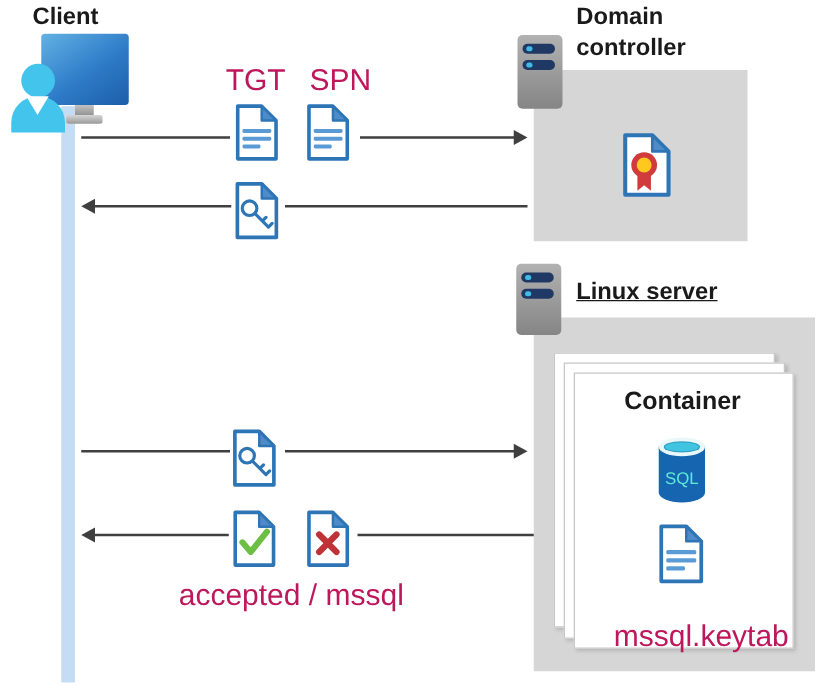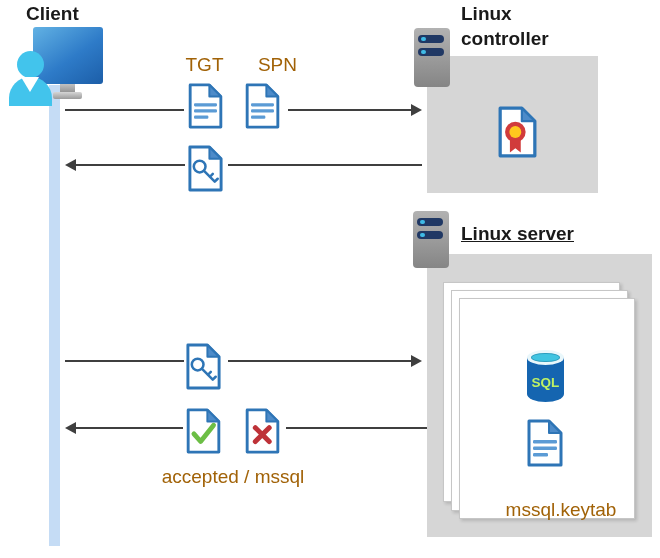--- a/index.html
+++ b/index.html
@@ -2,21 +2,21 @@
 <html style="--arrow: #3f3f3f; --timeline: #c5dcf5; --zone_gray: #d6d6d6; --doc_border: #2e75b6; --doc_fold: #4d8bc9; --doc_lines: #5b9bd5; --green: #6cbe45; --red: #be3238; --cert_red: #d13b3b; --cert_yellow: #ffc81e; --sql_body: #1565b0; --sql_cyan: #40c4e1; --navy: #203864; --cyan_dot: #3fbbe6; --person: #42c4ec;"><head>
 <meta charset="utf-8">
 <style>
   html,body{margin:0;padding:0;background:#fff;}
   #stage{
     position:relative;width:660px;height:558px;background:#fff;overflow:hidden;
     font-family:"Liberation Sans", sans-serif;
   }
   .abs{position:absolute;}
   .heading{font-weight:bold;font-size:19px;line-height:25px;color:#1a1a1a;white-space:pre-line;}
-  .plain{font-size:19px;line-height:24px;color:#a16207;}
+  .plain{font-size:24px;line-height:24px;color:#be185d;}
   .center{text-align:center;}
 
   
   .timeline{background:var(--timeline,#c5dcf5);}
 
   
   .arrow-line{height:2px;background:var(--arrow,#3f3f3f);}
   .arrow-head-right{width:0;height:0;border-top:6px solid transparent;border-bottom:6px solid transparent;border-left:11px solid var(--arrow,#3f3f3f);}
   .arrow-head-left{width:0;height:0;border-top:6px solid transparent;border-bottom:6px solid transparent;border-right:11px solid var(--arrow,#3f3f3f);}
 
@@ -33,21 +33,21 @@
   .vneck{width:0;height:0;border-left:9px solid transparent;border-right:9px solid transparent;border-top:15px solid #fff;}
 
   
   .server{background:linear-gradient(#b2b2b2,#858585);border-radius:4px;}
   .server .bar{position:absolute;left:4px;width:26px;height:8px;border-radius:4px;background:var(--navy,#203864);}
   .server .dot{position:absolute;left:3px;top:1.8px;width:4.6px;height:4.6px;border-radius:50%;background:var(--cyan_dot,#3fbbe6);}
 
   
   .sql-body{position:absolute;left:0;top:7px;width:37px;height:45px;background:var(--sql_body,#1565b0);
     border-radius:0 0 50% 50% / 0 0 18% 18%;display:flex;align-items:center;justify-content:center;}
-  .sql-text{color:#bef264;font-weight:bold;font-size:13.5px;padding-top:5px;}
+  .sql-text{color:#5eead4;font-weight:normal;font-size:13.5px;padding-top:5px;}
   .sql-top{position:absolute;left:0;top:0;width:37px;height:15px;border-radius:50%;background:#e9f7fb;}
   .sql-top-inner{position:absolute;left:4px;top:2.6px;width:29px;height:9.6px;border-radius:50%;
     background:var(--sql_cyan,#40c4e1);border:1px solid rgba(10,90,130,.35);box-sizing:border-box;}
 
   
   svg .doc-outline{fill:#fff;stroke:var(--doc_border,#2e75b6);stroke-width:3;stroke-linejoin:round;}
   svg .doc-fold{fill:var(--doc_fold,#4d8bc9);stroke:var(--doc_border,#2e75b6);stroke-width:2;stroke-linejoin:round;}
   svg .doc-line{fill:var(--doc_lines,#5b9bd5);}
   svg .key-glyph{fill:none;stroke:var(--doc_border,#2e75b6);stroke-width:2.6;stroke-linecap:round;}
   svg .check-glyph{fill:none;stroke:var(--green,#6cbe45);stroke-width:5;stroke-linecap:round;stroke-linejoin:round;}
@@ -75,21 +75,21 @@
 
   <div class="abs grayzone" style="left:427px;top:56px;width:171px;height:137px;"></div>
   <div class="abs server" style="left:414px;top:28px;width:36px;height:59px;">
     <div class="bar" style="top:7px;">
         <span class="dot"></span>
       </div>
     <div class="bar" style="top:20px;">
         <span class="dot"></span>
       </div>
   </div>
-  <div class="abs heading" style="left:461px;top:1px;">Linux
+  <div class="abs heading" style="left:461px;top:1px;">Domain
 controller</div>
 
   <svg class="abs" style="left:495px;top:106px;" width="45" height="52" viewBox="0 0 40 48">
     <path class="doc-outline" d="M4 2 H24 L36 14 V46 H4 Z"></path>
     <path class="doc-fold" d="M24 2 V14 H36 Z"></path>
     <circle class="cert-ring" cx="18" cy="24" r="9.5"></circle>
     <circle class="cert-core" cx="18" cy="24" r="5.5"></circle>
     <polygon class="cert-ring" points="13,31 23,31 23,43 18,39 13,43"></polygon>
   </svg>
 
@@ -131,20 +131,21 @@
       </div>
     <div class="bar" style="top:20px;">
         <span class="dot"></span>
       </div>
   </div>
   <div class="abs heading" style="left:461px;top:221px;text-decoration:underline;">Linux server</div>
 
   <div class="abs card" style="left:443px;top:282px;width:175px;height:218px;"></div>
   <div class="abs card" style="left:451px;top:290px;width:175px;height:219px;"></div>
   <div class="abs card" style="left:459px;top:298px;width:174px;height:219px;"></div>
+  <div class="abs heading center" style="left:459px;top:309px;width:174px;font-size:20px;">Container</div>
 
   <div class="abs" style="left:527px;top:350px;width:37px;height:52px;">
     <div class="sql-body">
         <span class="sql-text">SQL</span>
       </div>
     <div class="sql-top">
         <div class="sql-top-inner"></div>
       </div>
   </div>
 

